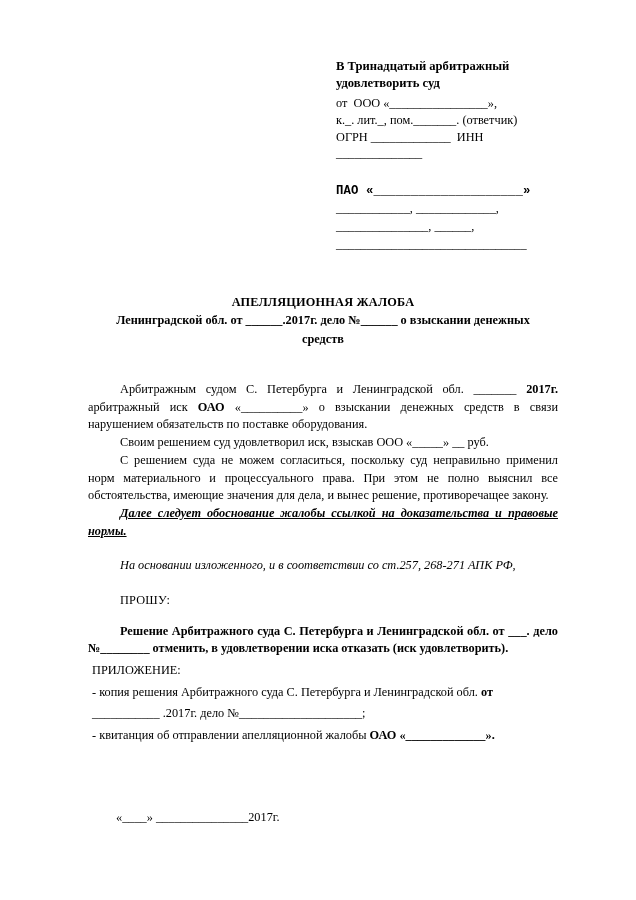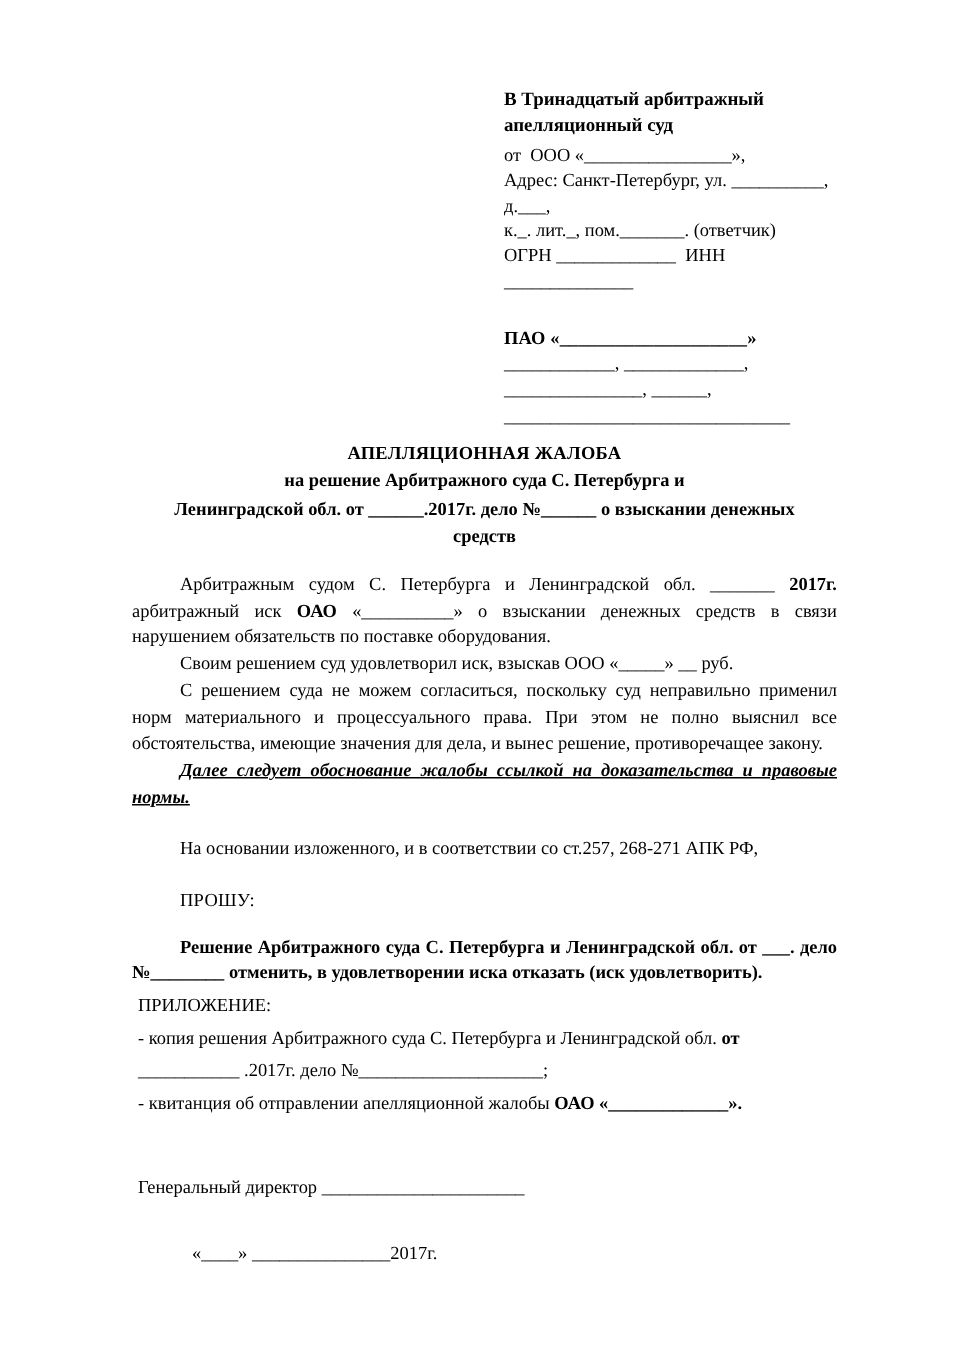--- a/index.html
+++ b/index.html
@@ -44,20 +44,21 @@
   .from-block div { white-space: pre-wrap; }
 
   .claimant-block {
     margin-top: 21px;
     line-height: 1.38;
   }
   .claimant-label { }
   .claimant-name {
     font-weight: bold;
     letter-spacing: 0.1px;
+    font-family: Liberation Mono, monospace;
   }
   .claimant-lines {
     line-height: 1.45;
     white-space: pre-line;
   }
 
   
   .doc-title {
     position: absolute;
     left: 88px;
@@ -89,20 +90,21 @@
     text-decoration: underline;
   }
   .gap-sm { height: 13px; }
   .gap-md { height: 17px; }
 
   .basis {
     text-indent: 32px;
     text-align: left;
     margin: 0;
     line-height: 1.44;
+    font-style: italic;
   }
 
   .request-head {
     text-align: center;
     font-weight: normal;
     margin: 0;
     letter-spacing: 0.2px;
   }
   .request-body {
     font-weight: bold;
@@ -126,49 +128,47 @@
 
   
   .signature {
     position: absolute;
     left: 88px;
     top: 782px;
     width: 470px;
     line-height: 1.5;
   }
   .sig-role { margin: 0; padding-left: 4px; }
-  .sig-date { margin: 12px; padding-left: 28px; margin-top: 26px; }
+  .sig-date { margin: 0; padding-left: 28px; margin-top: 26px; }
 </style>
 </head>
 <body>
 
 <div class="page">
 
   <div class="addressee">
 
     <div class="court-name">В Тринадцатый арбитражный
- апелляционный суд</div>
+ удовлетворить суд</div>
 
     <div class="from-block">
       <div>от  ООО «________________»,</div>
-      <div>Адрес: Санкт-Петербург, ул. __________, д.___,</div>
       <div>к._. лит._, пом._______. (ответчик)</div>
       <div>ОГРН _____________  ИНН ______________</div>
     </div>
 
     <div class="claimant-block">
       <div class="claimant-name">ПАО  «____________________»</div>
       <div class="claimant-lines">____________, _____________, _______________, ______,
 _______________________________</div>
     </div>
   </div>
 
   <div class="doc-title">
     <div class="t1">АПЕЛЛЯЦИОННАЯ ЖАЛОБА</div>
-    <div>на решение Арбитражного суда С. Петербурга и</div>
     <div><span>Ленинградской обл. от ______.</span><span>2017г.</span><span> дело №______ о взыскании денежных</span></div>
     <div>средств</div>
   </div>
 
   <div class="body">
 
     <p><span>Арбитражным судом С. Петербурга и Ленинградской обл. _______ </span><b class="inl">2017г.</b><span> арбитражный   иск </span><b class="inl">ОАО</b><span> «__________» о взыскании денежных средств в связи нарушением обязательств по поставке оборудования.</span></p>
 
     <p class="nojust">Своим решением суд  удовлетворил  иск, взыскав ООО «_____» __ руб.</p>
 
@@ -194,17 +194,16 @@
 
     <div class="item"><span>- копия решения Арбитражного суда С. Петербурга и Ленинградской обл. </span><b class="inl">от</b></div>
 
     <div class="item">___________ .2017г. дело №____________________;</div>
 
 
     <div class="item"><span>- квитанция об отправлении апелляционной жалобы </span><b class="inl">ОАО «_____________».</b></div>
   </div>
 
   <div class="signature">
-    <p class="sig-role">Генеральный директор  ______________________</p>
     <p class="sig-date">«____» _______________2017г.</p>
   </div>
 
 </div>
 
 </body></html>

